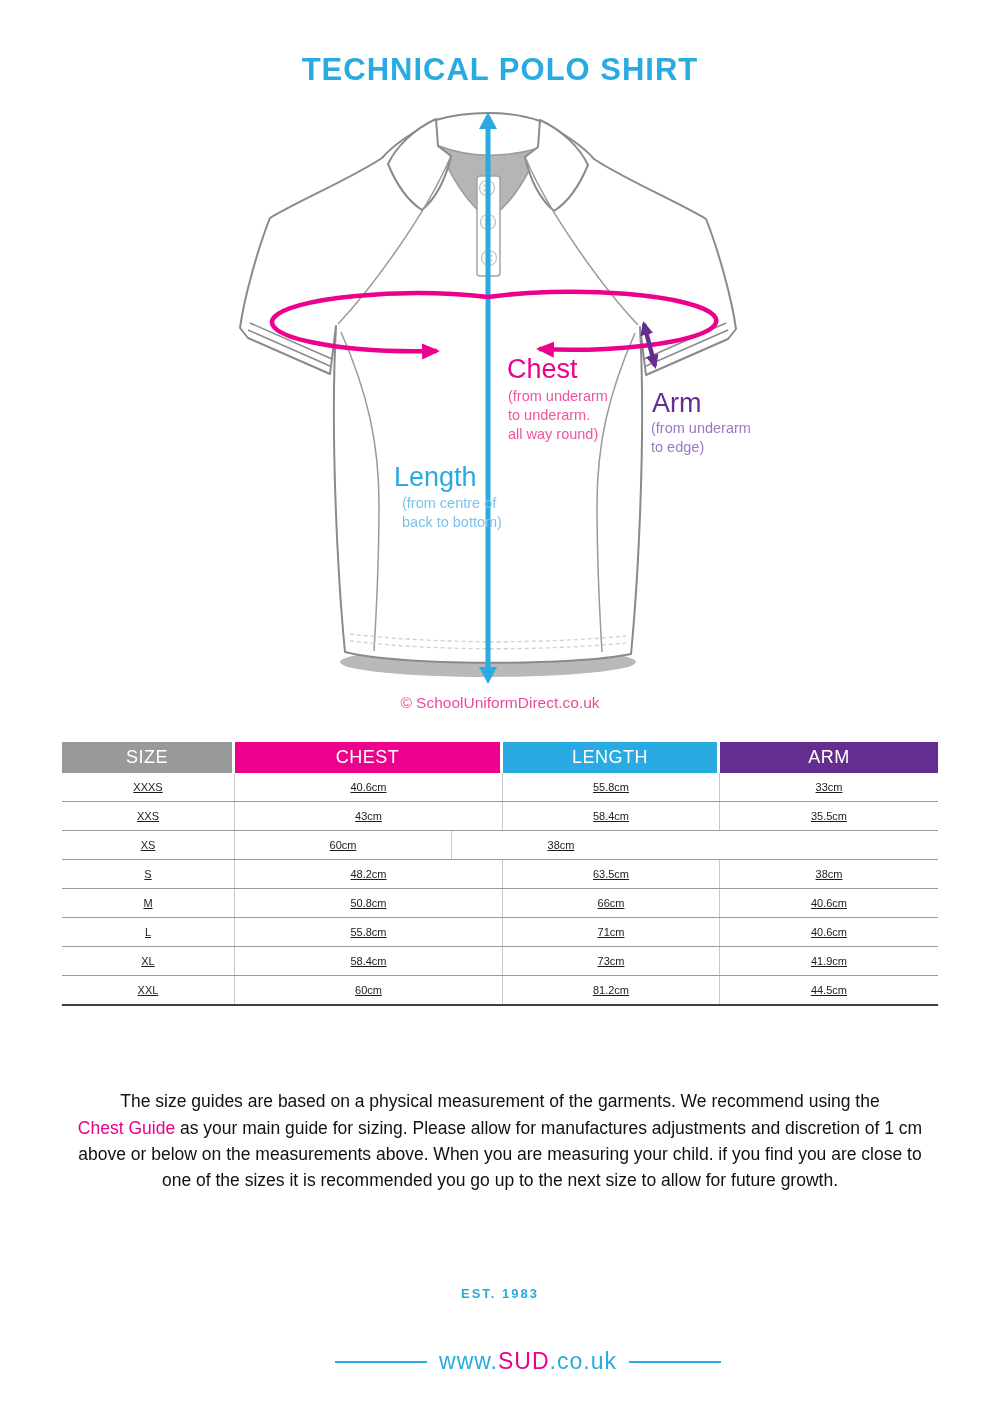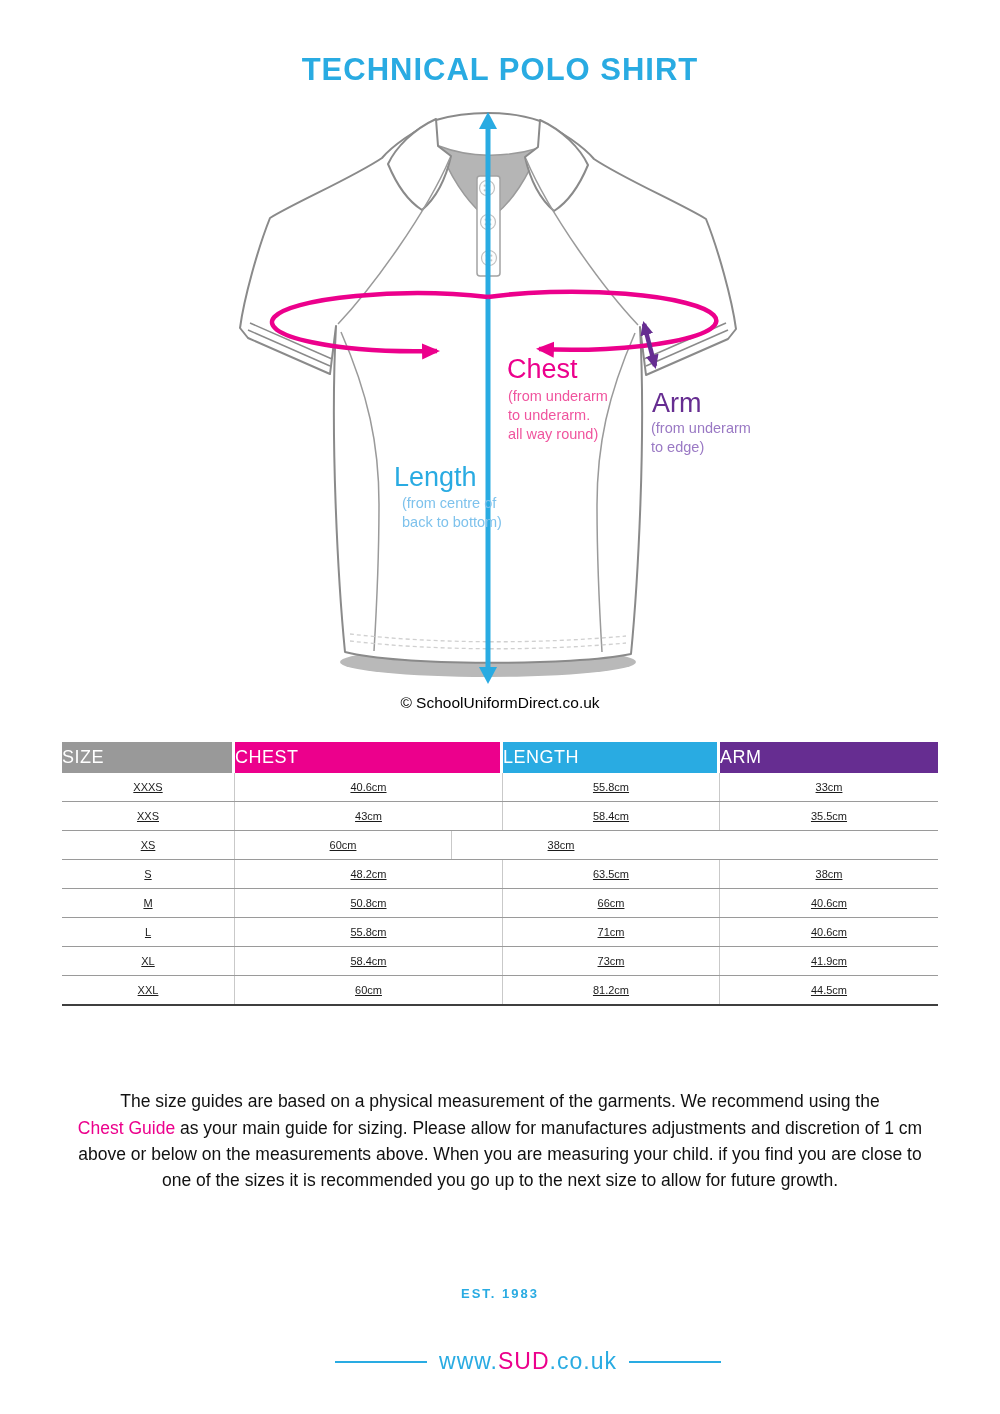--- a/index.html
+++ b/index.html
@@ -17,27 +17,27 @@
   .measure-label{position:absolute;font-size:27px;}
   .measure-note{position:absolute;font-size:14.5px;line-height:1.3;white-space:pre-line;}
   .lbl-chest{left:507px;top:354px;color:#EC008C;}
   .note-chest{left:508px;top:387px;color:#F0549E;}
   .lbl-arm{left:652px;top:388px;color:#662D91;}
   .note-arm{left:651px;top:419px;color:#9A79C4;}
   .lbl-length{left:394px;top:462px;color:#29ABE2;}
   .note-length{left:393px;top:494px;color:#7EC2EC;margin-left:9px;}
   .copyright{
     position:absolute;top:694px;left:0;width:100%;text-align:center;
-    font-size:15.5px;color:#000000;
+    font-size:15.5px;color:#ec4899;
   }
   
   .size-table{position:absolute;left:62px;top:742px;width:876px;}
   .hrow{display:flex;height:31px;}
   .hcell{
-    box-sizing:border-box;line-height:31px;text-align:left;color:#fff;
+    box-sizing:border-box;line-height:31px;text-align:center;color:#fff;
     font-size:18px;letter-spacing:.5px;
   }
   .hcell:not(:last-child){border-right:3px solid #fff;}
   .h-size{background:#999999;}
   .h-chest{background:#EC008C;}
   .h-length{background:#29ABE2;}
   .h-arm{background:#662D91;}
   .col-size{width:173px;}
   .col-chest{width:268px;}
   .col-length{width:217px;}

